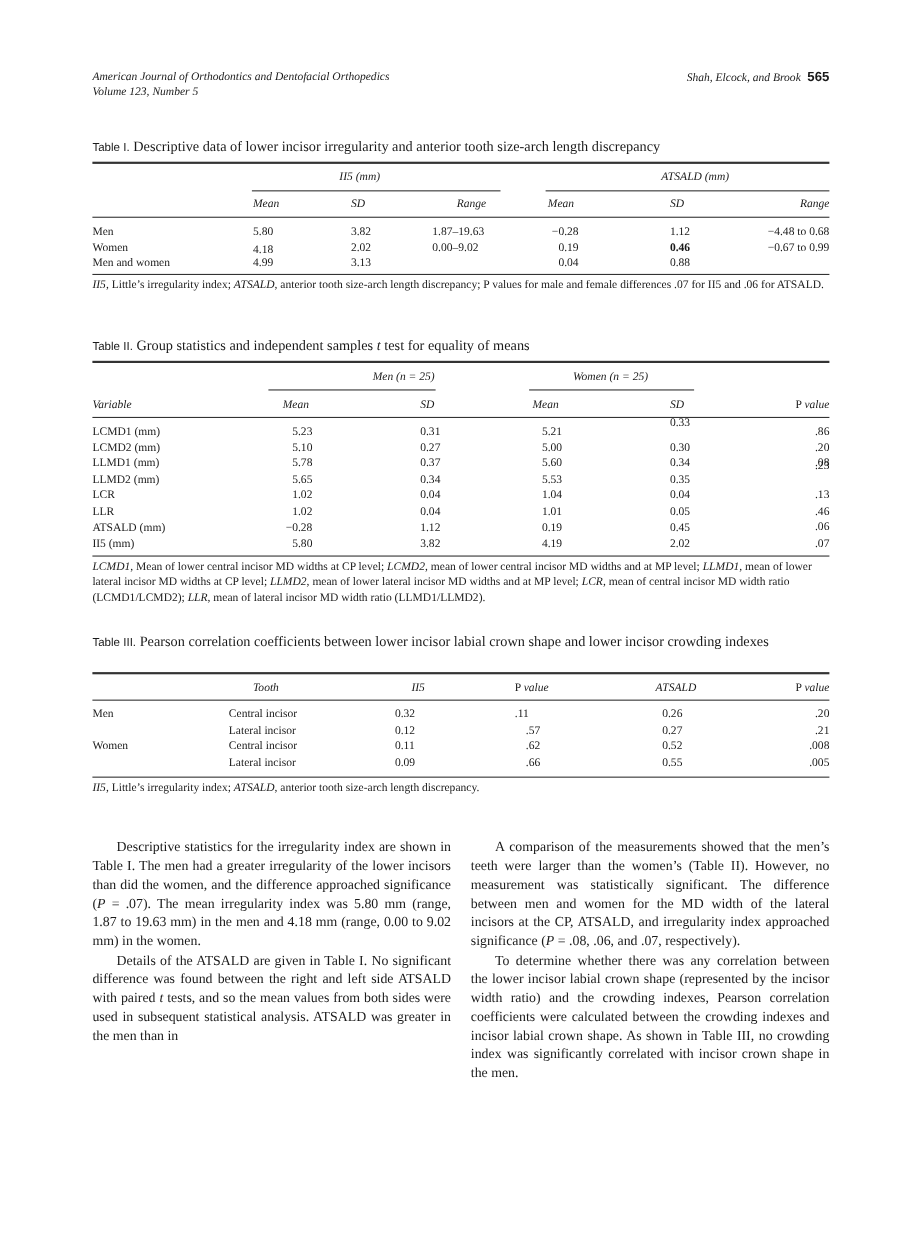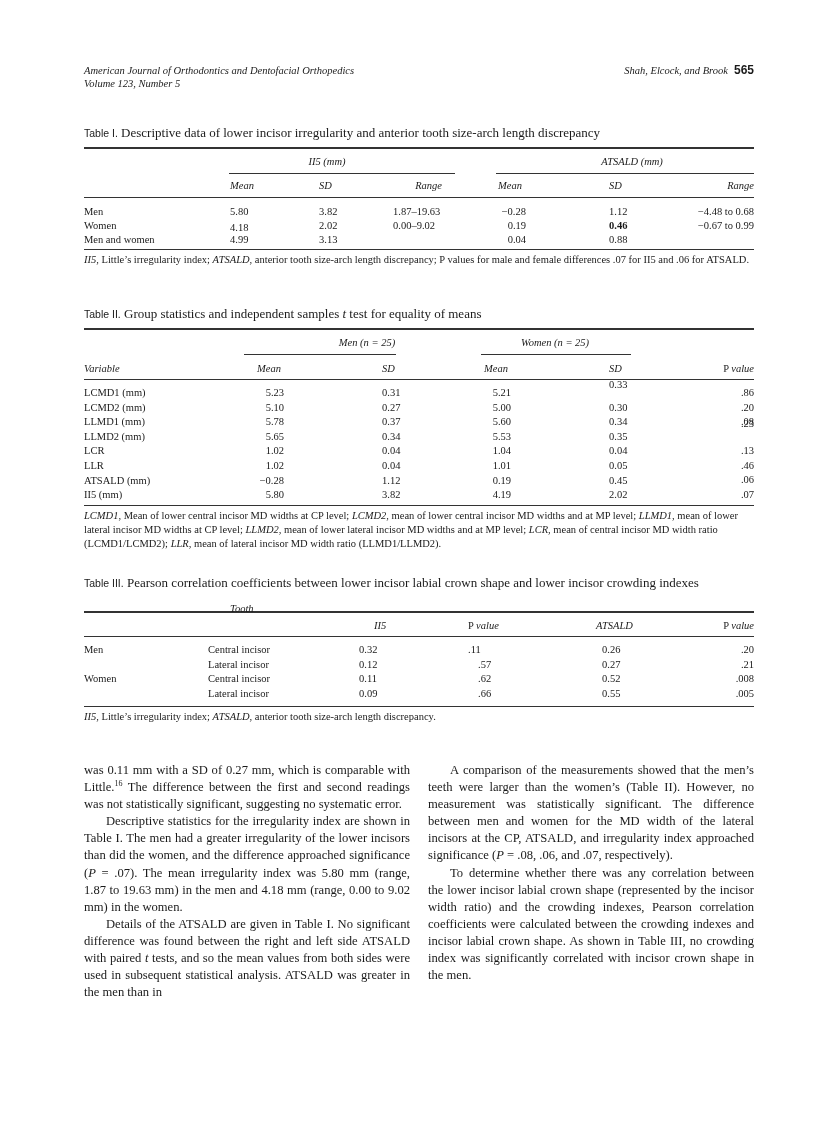--- a/index.html
+++ b/index.html
@@ -190,21 +190,21 @@
     <div class="foot" id="t2-foot" style="top:509px;"><em>LCMD1</em><span>, Mean of lower central incisor MD widths at CP level; </span><em>LCMD2</em><span>, mean of lower central incisor MD widths and at MP level; </span><em>LLMD1</em><span>, mean of lower lateral incisor MD widths at CP level; </span><em>LLMD2</em><span>, mean of lower lateral incisor MD widths and at MP level; </span><em>LCR</em><span>, mean of central incisor MD width ratio (LCMD1/LCMD2); </span><em>LLR</em><span>, mean of lateral incisor MD width ratio (LLMD1/LLMD2).</span></div>
   </div>
 
   <div>
     <div class="caption" style="top:576px; width:640px;">
       <span class="tlabel">Table III.</span>
       <span>Pearson correlation coefficients between lower incisor labial crown shape and lower incisor crowding indexes</span>
     </div>
     <div class="rule thick" style="top:611px; left:0; width:670px;"></div>
 
-    <div class="t i" style="top:602px; left:146px;">Tooth</div>
+    <div class="t i" style="top:619px; left:146px;">Tooth</div>
     <div class="t i" style="top:619px; left:290px;">II5</div>
     <div class="t" style="top:619px; left:384px;">P <span class="i">value</span></div>
     <div class="t i" style="top:619px; left:512px;">ATSALD</div>
     <div class="t r" style="top:619px; left:670px;">P <span class="i">value</span></div>
     <div class="rule" style="top:636px; left:0; width:670px;"></div>
 
     <div id="t3-rows">
         <div>
           <div class="t" style="top:643px;left:0">Men</div>
           <div class="t" style="top:643px;left:124px">Central incisor</div>
@@ -239,21 +239,20 @@
         </div>
       </div>
     <div class="rule" style="top:706px; left:0; width:670px;"></div>
 
     <div class="foot" style="top:710px;">
       <em>II5</em><span>, Little’s irregularity index; </span><em>ATSALD</em><span>, anterior tooth size-arch length discrepancy.</span>
     </div>
   </div>
 
   <div class="col" style="left:0;">
-    <p><span>was 0.11 mm with a SD of 0.27 mm, which is comparable with Little.</span><sup>16</sup><span> The difference between the first and second readings was not statistically significant, suggesting no systematic error.</span></p>
     <p class="ind"><span>Descriptive statistics for the irregularity index are shown in Table I. The men had a greater irregularity of the lower incisors than did the women, and the difference approached significance (</span><em>P</em><span> = .07). The mean irregularity index was 5.80 mm (range, 1.87 to 19.63 mm) in the men and 4.18 mm (range, 0.00 to 9.02 mm) in the women.</span></p>
     <p class="ind"><span>Details of the ATSALD are given in Table I. No significant difference was found between the right and left side ATSALD with paired </span><em>t</em><span> tests, and so the mean values from both sides were used in subsequent statistical analysis. ATSALD was greater in the men than in</span></p>
   </div>
 
   <div class="col" style="left:344px;">
     <p class="ind"><span>A comparison of the measurements showed that the men’s teeth were larger than the women’s (Table II). However, no measurement was statistically significant. The difference between men and women for the MD width of the lateral incisors at the CP, ATSALD, and irregularity index approached significance (</span><em>P</em><span> = .08, .06, and .07, respectively).</span></p>
     <p class="ind">To determine whether there was any correlation between the lower incisor labial crown shape (represented by the incisor width ratio) and the crowding indexes, Pearson correlation coefficients were calculated between the crowding indexes and incisor labial crown shape. As shown in Table III, no crowding index was significantly correlated with incisor crown shape in the men.</p>
   </div>
 </div>
 

